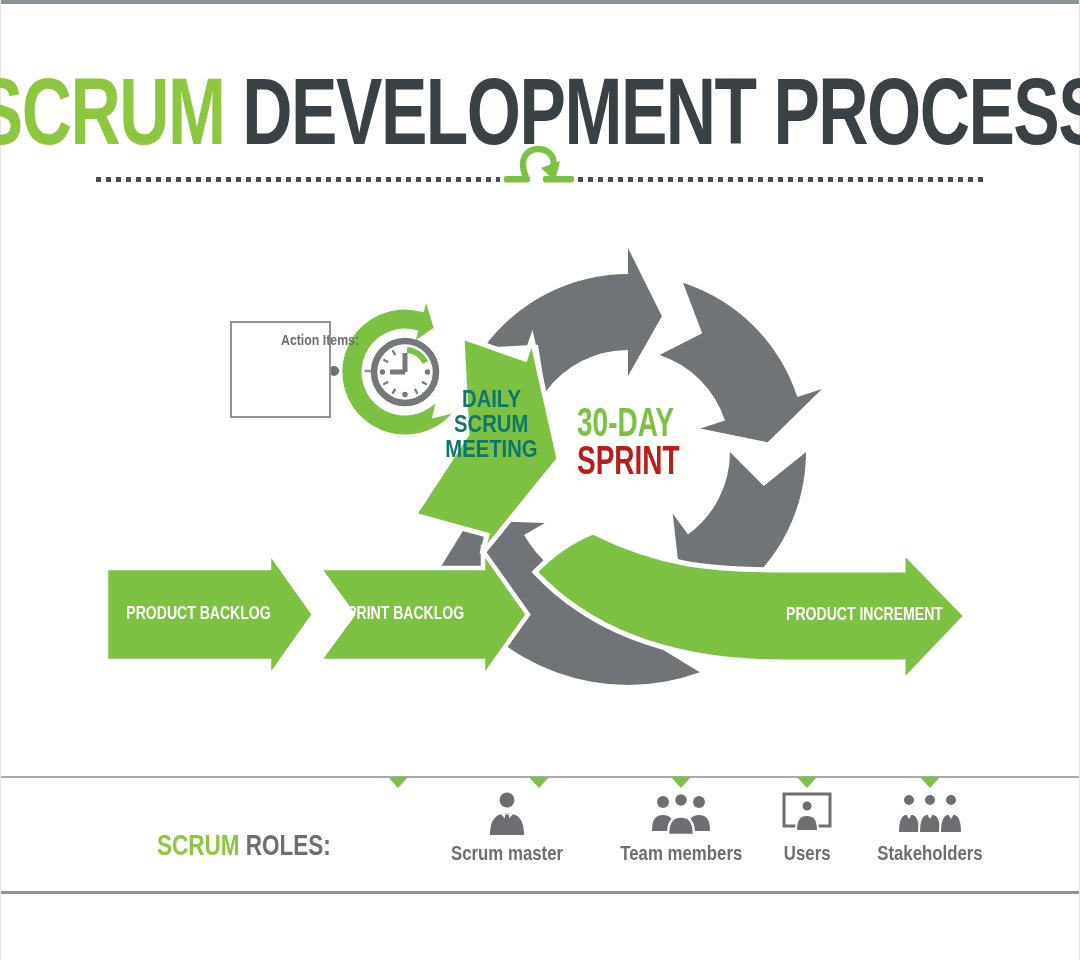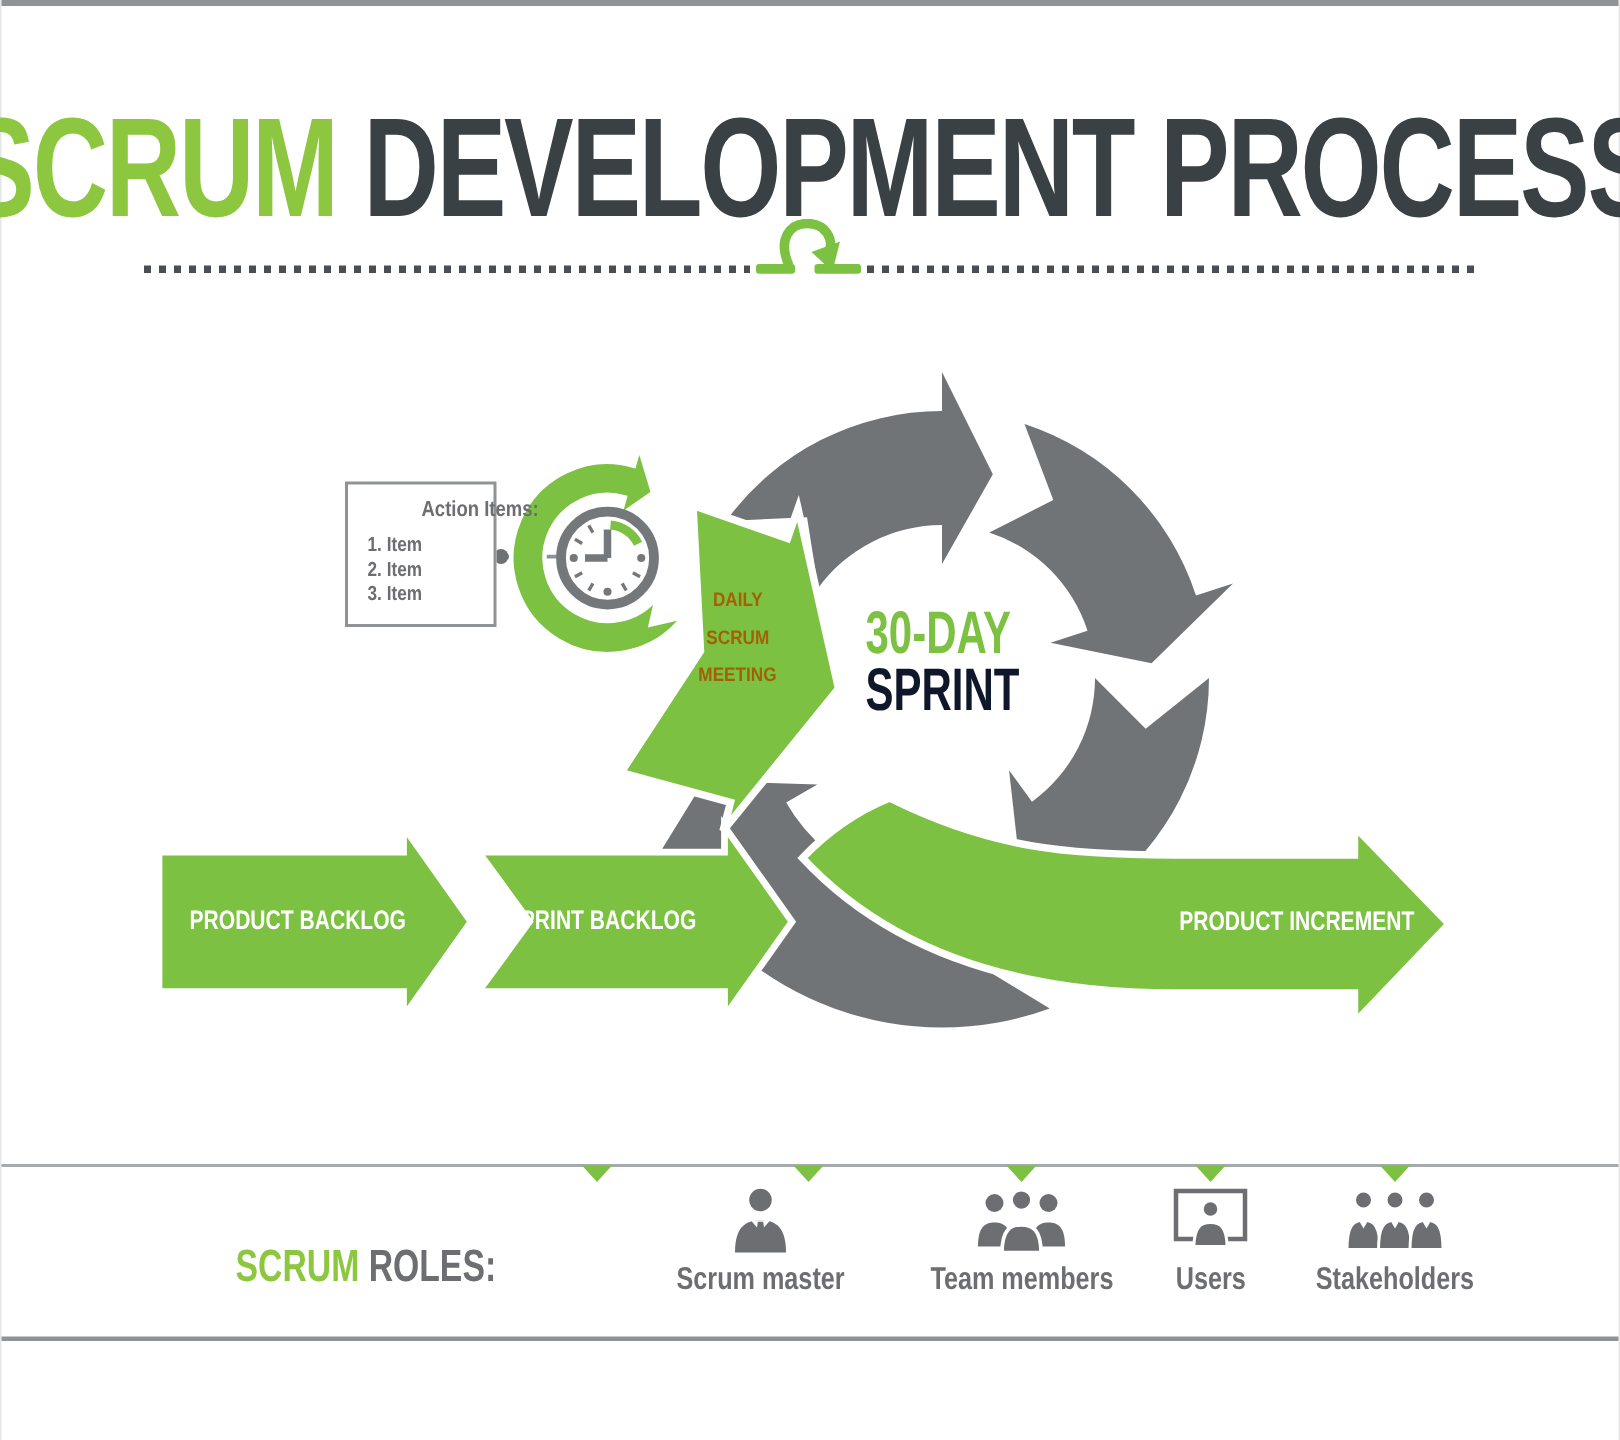--- a/index.html
+++ b/index.html
@@ -14,24 +14,24 @@
   .t-dark{color:#3a4145;}
   .dots{position:absolute;top:177px;height:5px;background:repeating-linear-gradient(90deg,#4a4e53 0 5px,transparent 5px 10px);}
   .dots.left{left:95px;width:404px;}
   .dots.right{left:577px;width:408px;}
   .loop-icon{position:absolute;left:497px;top:146px;}
   .diagram-svg{position:absolute;left:0;top:0;}
   
   .action-box{position:absolute;left:229px;top:321px;width:101px;height:97px;border:2.5px solid #8f9396;background:#fff;box-sizing:border-box;padding:9px 0 0 13px;color:#6d6e71;}
   .action-title{font-size:14.5px;font-weight:bold;margin-left:36px;}
   .action-list{margin-top:7px;font-size:13.5px;font-weight:bold;line-height:16.5px;}
-  .daily-text{position:absolute;left:428px;top:387px;width:125px;text-align:center;color:#a16207;font-weight:bold;font-size:13px;line-height:25px;}
+  .daily-text{position:absolute;left:428px;top:387px;width:125px;text-align:center;color:#0f766e;font-weight:bold;font-size:23px;line-height:25px;}
   .sprint-text{position:absolute;left:576px;top:403px;line-height:38px;font-size:40px;font-weight:bold;}
   .sprint-text .dur{color:#7cc141;}
-  .sprint-text .nm{color:#0f172a;}
+  .sprint-text .nm{color:#b91c1c;}
   .flow-label{position:absolute;color:#fff;font-weight:bold;font-size:18px;text-align:center;top:603px;}
   .fl-1{left:105px;width:163px;}
   .fl-2{left:318px;width:164px;}
   .fl-3{left:736px;width:254px;top:604px;}
   
   .roles-line-top{position:absolute;left:0;top:776px;width:100%;height:2px;background:#a7aaad;}
   .roles-line-bottom{position:absolute;left:0;top:891px;width:100%;height:3px;background:#8f9398;}
   .notch{position:absolute;top:777px;width:0;height:0;border-left:10px solid transparent;border-right:10px solid transparent;border-top:11px solid #7cc141;transform:translateX(-50%);}
   .roles-heading{position:absolute;left:112px;top:824px;font-size:30px;font-weight:bold;line-height:42px;margin-left:44px;}
   .rh-green{color:#8dc63f;}
@@ -93,25 +93,20 @@
     </g>
 
     <path fill="#7cc141" stroke="#fff" stroke-width="5" d="M461 337 L524 359 L531 339 L558 459 L481 554 L486 535 L413 515 L466 434 Z"></path>
 
     <path fill="#7cc141" stroke="#fff" stroke-width="4.5" d="M105 568 L268 568 L268 551 L313 614.5 L268 678 L268 661 L105 661 Z"></path>
     <path fill="#7cc141" stroke="#fff" stroke-width="4.5" d="M318 568 L482 568 L482 551 L527 614.5 L482 678 L482 661 L318 661 L352 614.5 Z"></path>
   </svg>
 
   <div class="action-box">
     <div class="action-title"><span class="cond cond-l" style="transform:scaleX(0.85)">Action Items:</span></div>
-    <div class="action-list">
-      <div><span class="cond cond-l" style="transform:scaleX(0.85)">1. Item</span></div>
-      <div><span class="cond cond-l" style="transform:scaleX(0.85)">2. Item</span></div>
-      <div><span class="cond cond-l" style="transform:scaleX(0.85)">3. Item</span></div>
-    </div>
   </div>
 
   <div class="daily-text">
     <div><span class="cond" style="transform:scaleX(0.88)">DAILY</span></div>
     <div><span class="cond" style="transform:scaleX(0.88)">SCRUM</span></div>
     <div><span class="cond" style="transform:scaleX(0.88)">MEETING</span></div>
   </div>
 
   <div class="sprint-text">
     <div class="dur"><span class="cond cond-l" style="transform:scaleX(0.7)">30-DAY</span></div>

